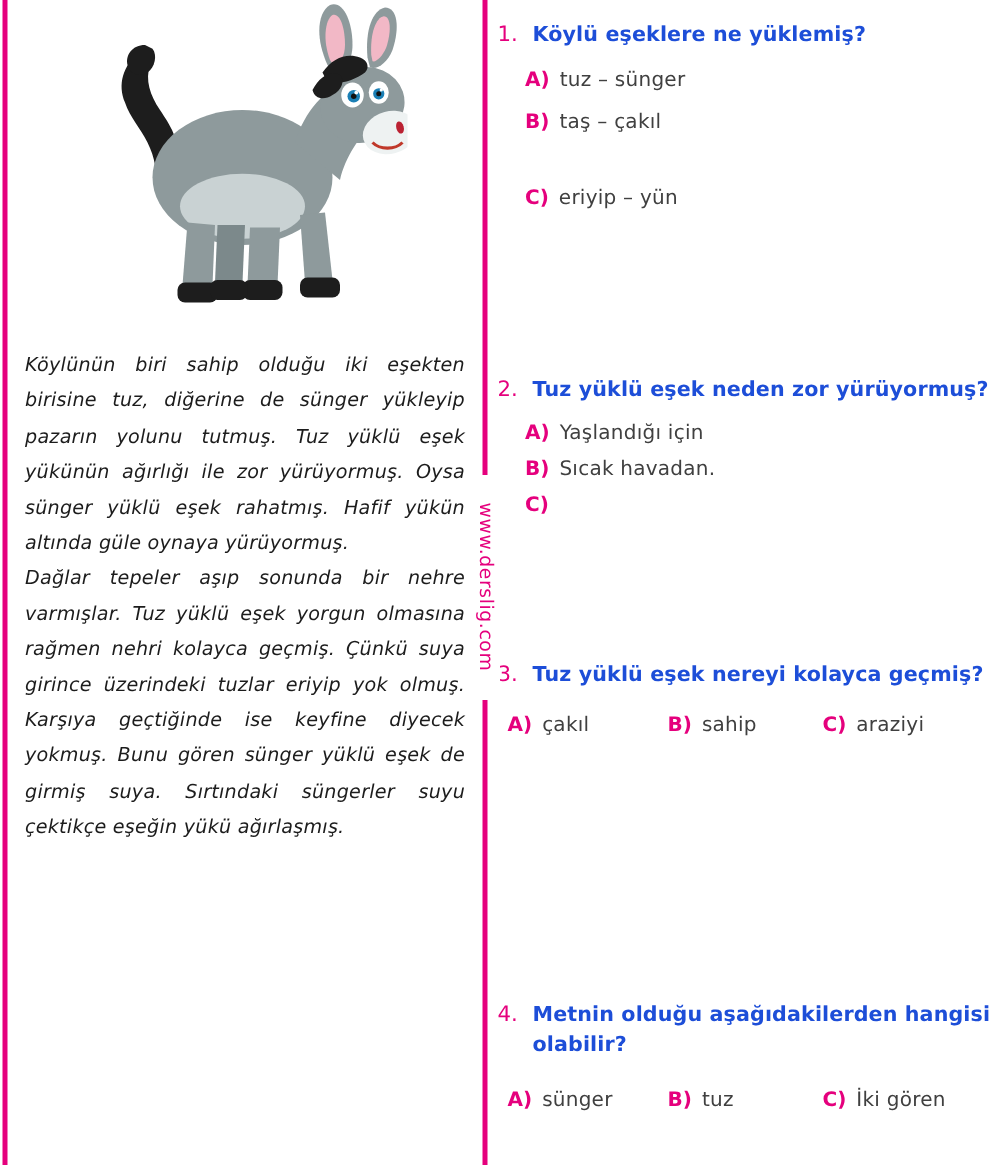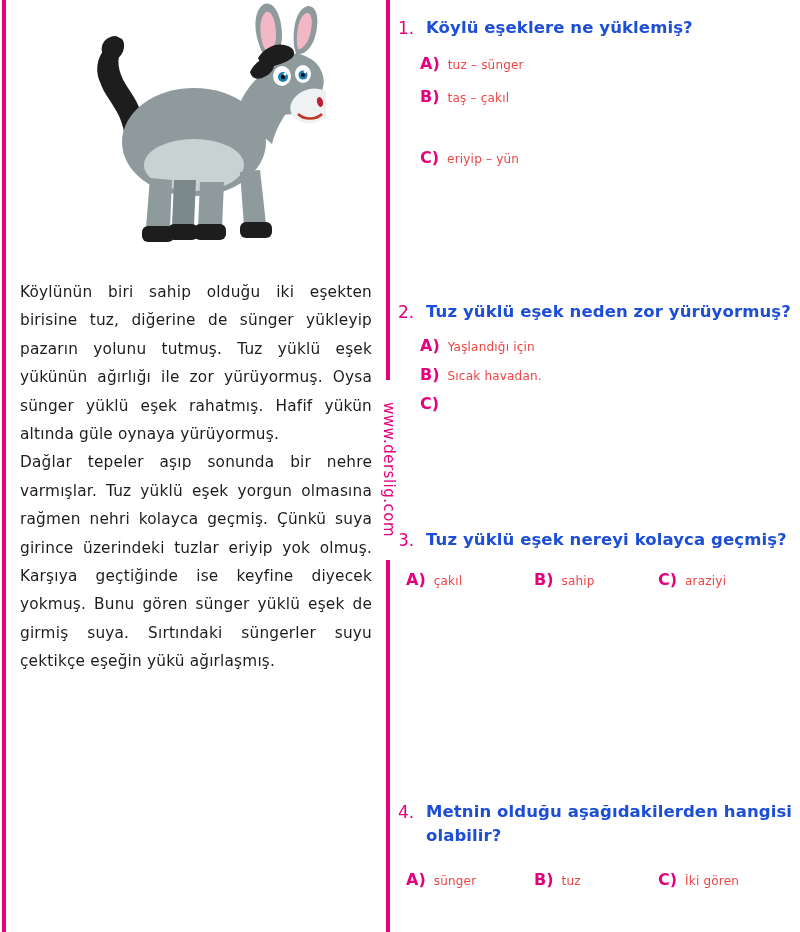--- a/index.html
+++ b/index.html
@@ -81,20 +81,21 @@
     font-size: 15.3px;
     line-height: 28.4px;
     text-align: justify;
     text-justify: inter-word;
     color: #1c1c1c;
     letter-spacing: 0.2px;
   }
   .story p {
     margin: 0 0 0 0;
     text-align: justify;
+    font-style: italic;
   }
   .story p:last-child {
     text-align: justify;
   }
   .story p.lastline {
     text-align-last: left;
   }
 
   
   .right-col {
@@ -135,22 +136,22 @@
     margin-top: 14px;
     padding-left: 22px;
   }
   .opt-letter {
     color: #e5007d;
     font-weight: bold;
     font-size: 16px;
     flex: 0 0 auto;
   }
   .opt-text {
-    font-size: 12px;
-    color: #ef4444;
+    font-size: 16px;
+    color: #404040;
     letter-spacing: 0.2px;
     text-align: right;
   }
   .opt-inline-wrap {
     display: flex;
     align-items: baseline;
     margin-top: 18px;
     padding-left: 8px;
   }
   .opt-inline {

